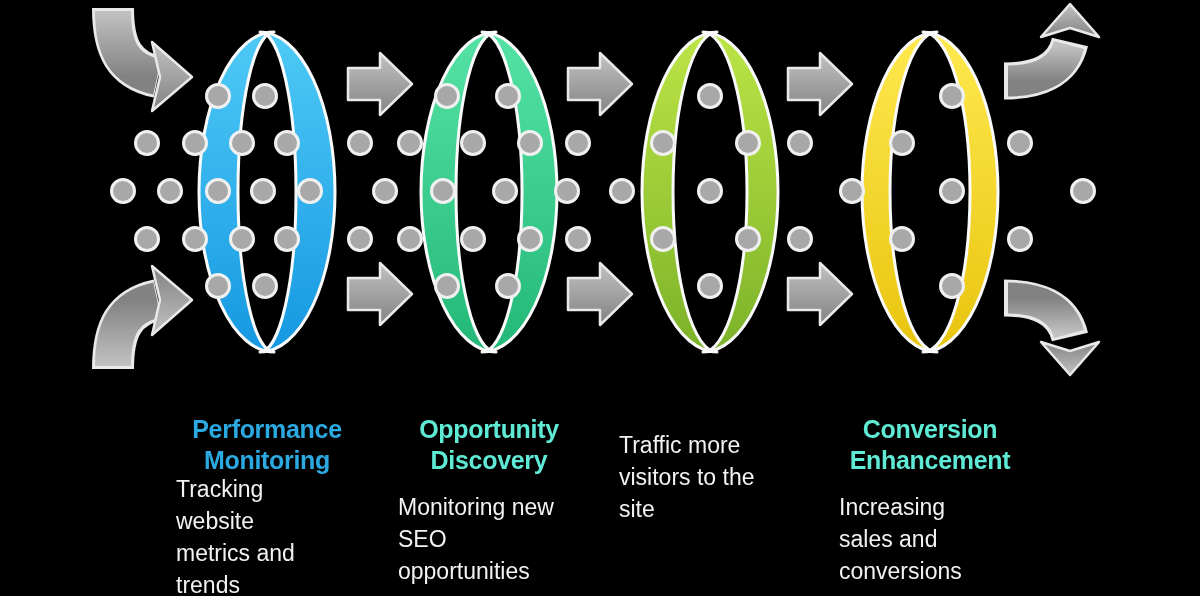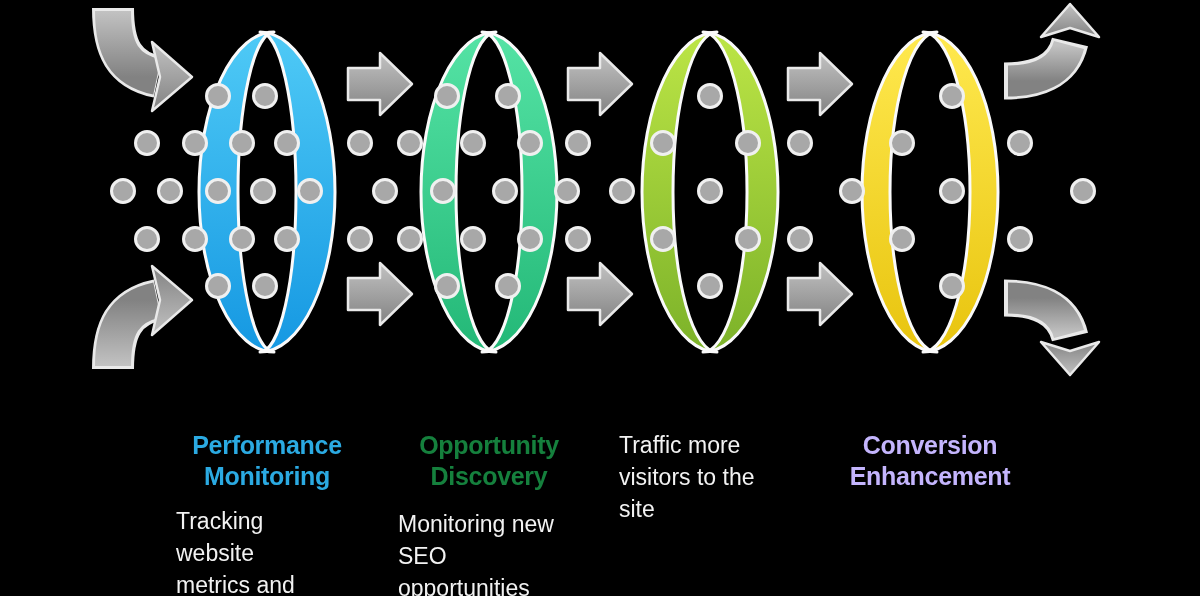--- a/index.html
+++ b/index.html
@@ -5,21 +5,21 @@
   html,body{margin:0;padding:0;background:#000;}
   .canvas{
     position:relative;width:1200px;height:596px;background:#000;
     overflow:hidden;font-family:"Liberation Sans","DejaVu Sans",sans-serif;
   }
   .diagram-svg{position:absolute;left:0;top:0;}
   .labels{position:absolute;left:0;top:0;width:1200px;height:596px;}
   .stage{position:absolute;top:414px;width:220px;text-align:center;}
   .stage-title{
     font-weight:bold;font-size:25px;line-height:31px;letter-spacing:-0.3px;
-    white-space:pre-line;margin:16px;
+    white-space:pre-line;margin:0;
   }
   .stage-desc{
     margin:15px 0 0 0;padding-left:19px;text-align:left;
     font-size:23px;line-height:32px;color:#F2F2F2;white-space:pre-line;
   }
   .stage:nth-child(1) .stage-desc{margin-top:-3px;}
 </style>
 </head>
 <body>
 
@@ -159,29 +159,32 @@
   <div class="labels">
     <div class="stage" style="left: 157px;">
       <div class="stage-title" style="color: rgb(43, 170, 226);">Performance
 Monitoring</div>
       <div class="stage-desc">Tracking
 website
 metrics and
 trends</div>
     </div>
     <div class="stage" style="left: 379px;">
-      <div class="stage-title" style="color: #15803d;">Opportunity
+      <div class="stage-title" style="color: #5eead4;">Opportunity
 Discovery</div>
       <div class="stage-desc">Monitoring new
 SEO
 opportunities</div>
     </div>
     <div class="stage" style="left: 600px;">
       <div class="stage-desc">Traffic more
 visitors to the
 site</div>
     </div>
     <div class="stage" style="left: 820px;">
-      <div class="stage-title" style="color: #c4b5fd; text-align: center;">Conversion
+      <div class="stage-title" style="color: #5eead4; text-align: center;">Conversion
 Enhancement</div>
+      <div class="stage-desc">Increasing
+sales and
+conversions</div>
     </div>
   </div>
 </div>
 
 </body></html>

